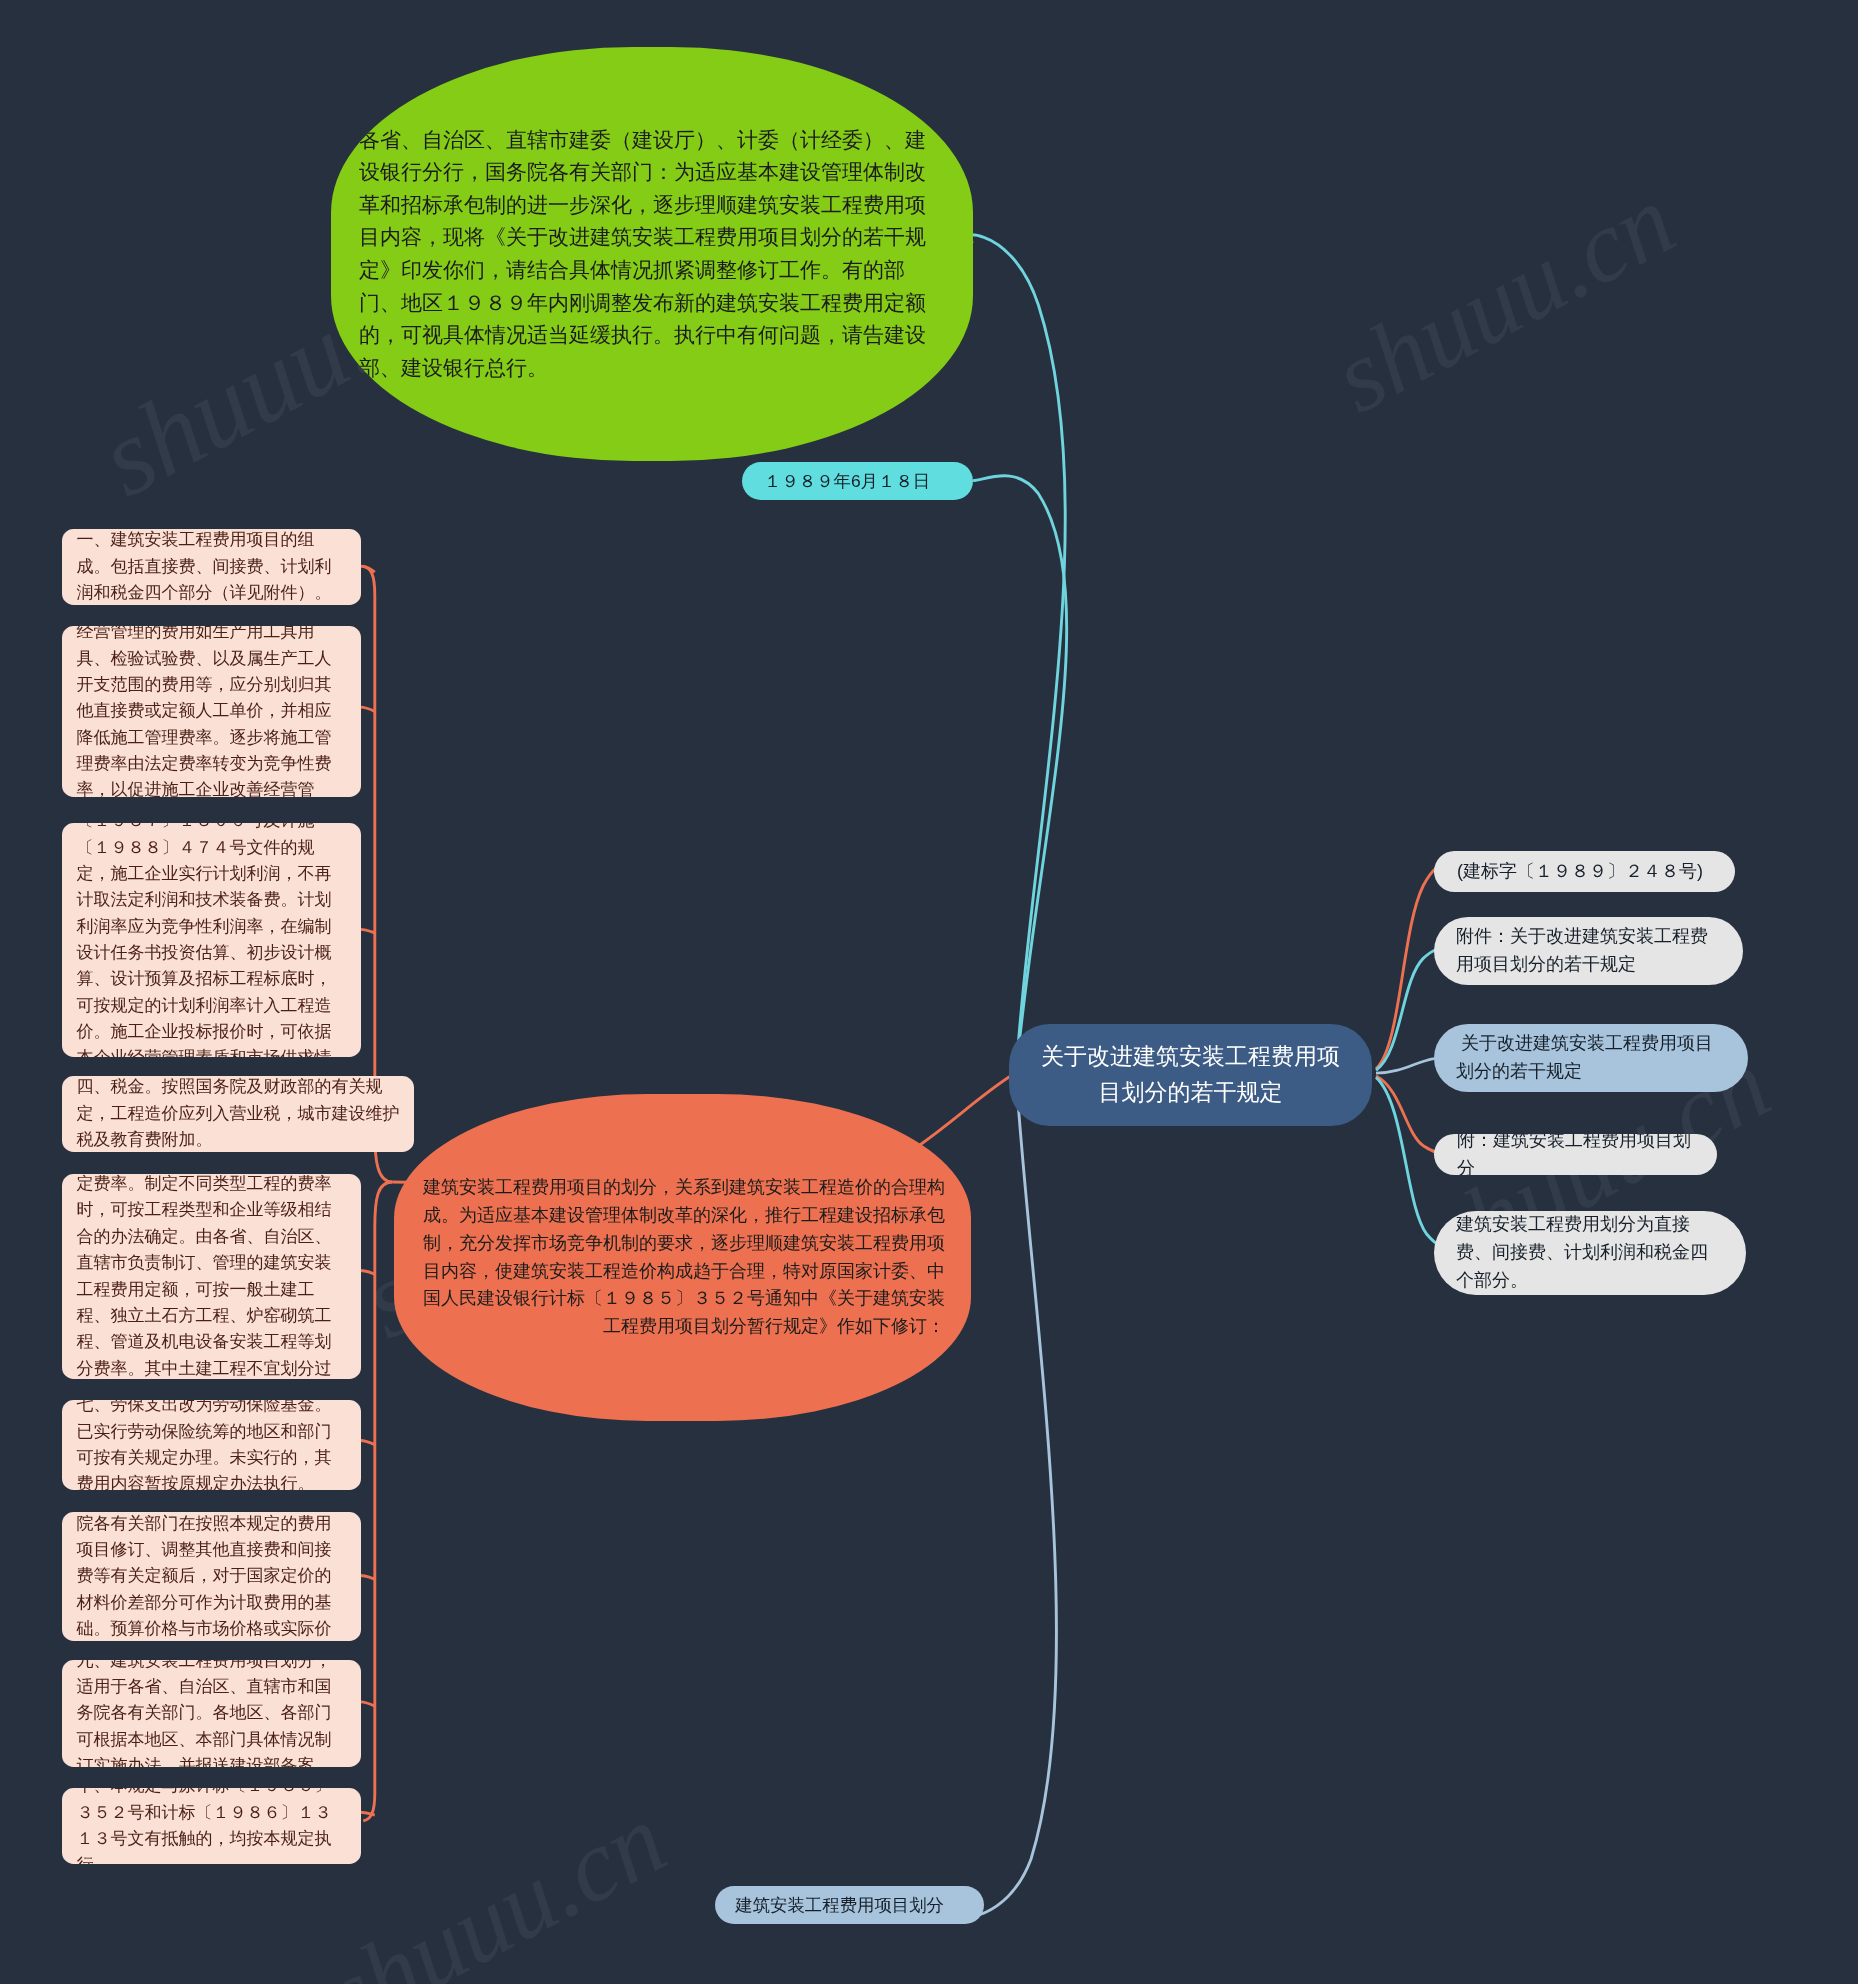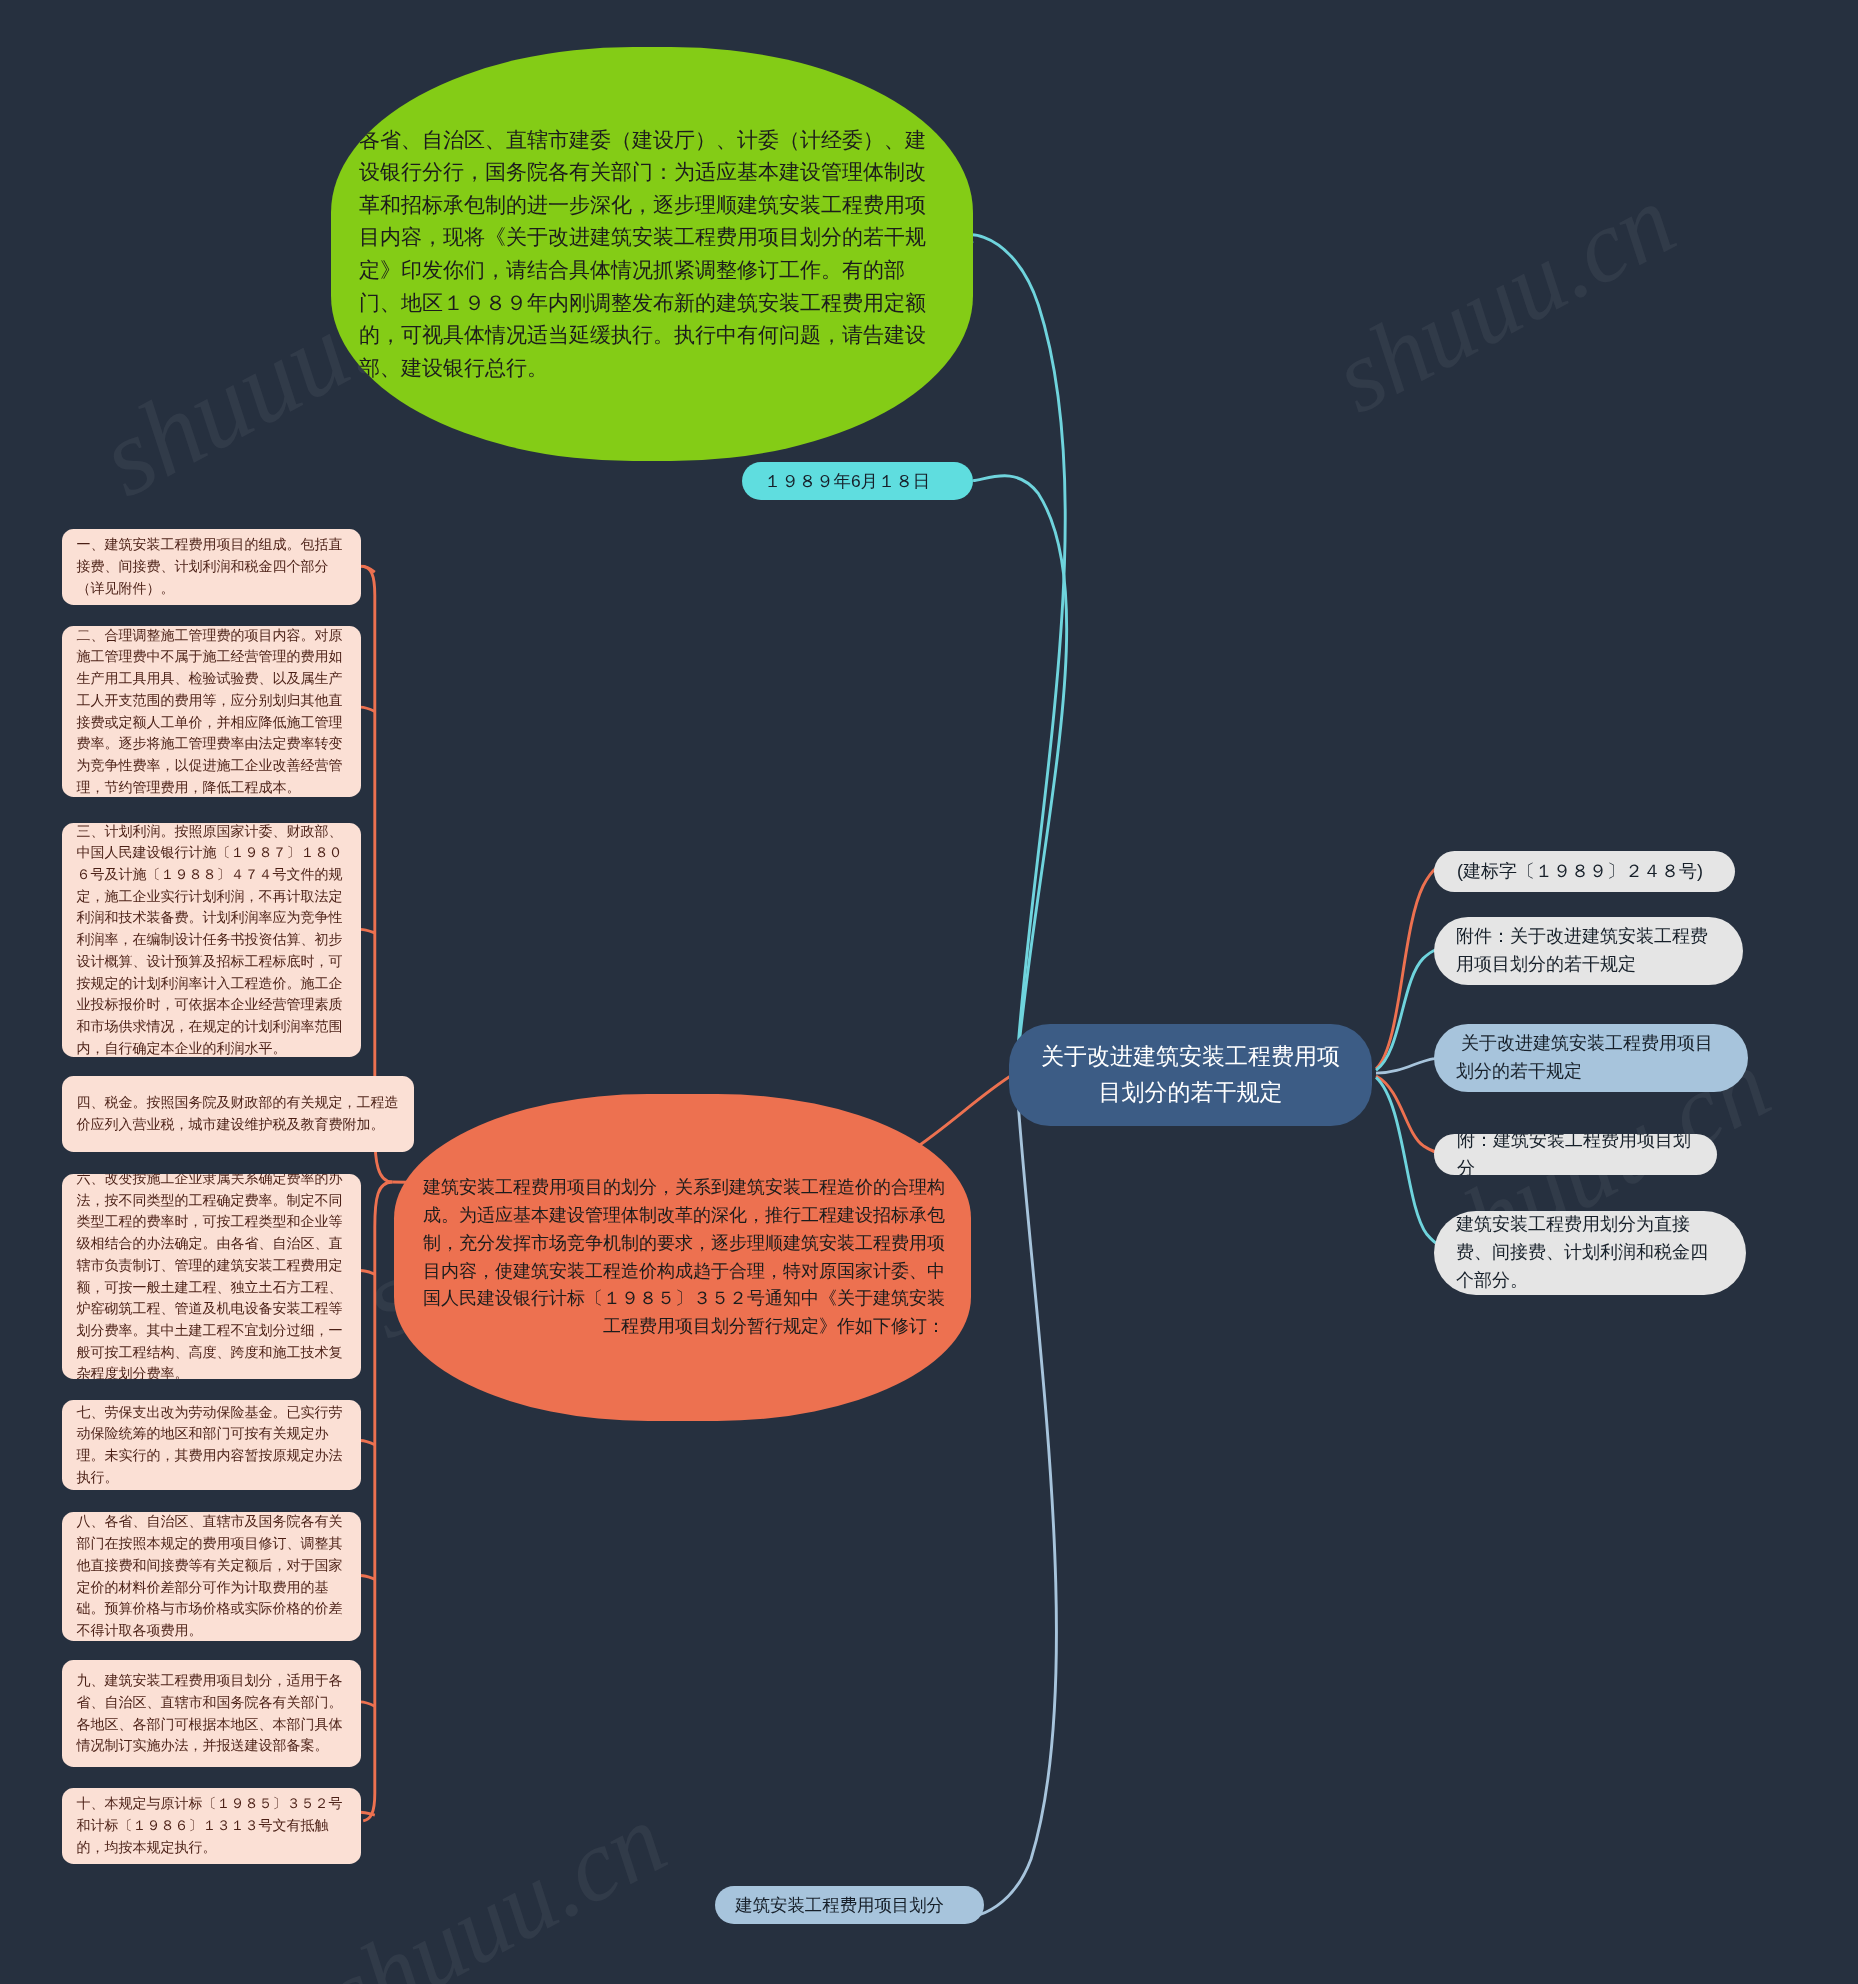--- a/index.html
+++ b/index.html
@@ -62,21 +62,21 @@
     background: #ED7150;
     border-radius: 44% / 38%;
     color: #1C1C1C;
     font-size: 18px;
     padding: 22px 26px;
   }
   .n-pink {
     background: #FBE0D5;
     border-radius: 11.6px;
     color: #4A1F15;
-    font-size: 14px;
+    font-size: 17px;
     padding: 11.6px 14.5px;
   }
   .n-cyan {
     background: #e5e5e5;
     border-radius: 725px;
     color: #17202A;
     font-size: 18px;
     padding: 13px 22px;
   }
   .n-cyan-pill {

